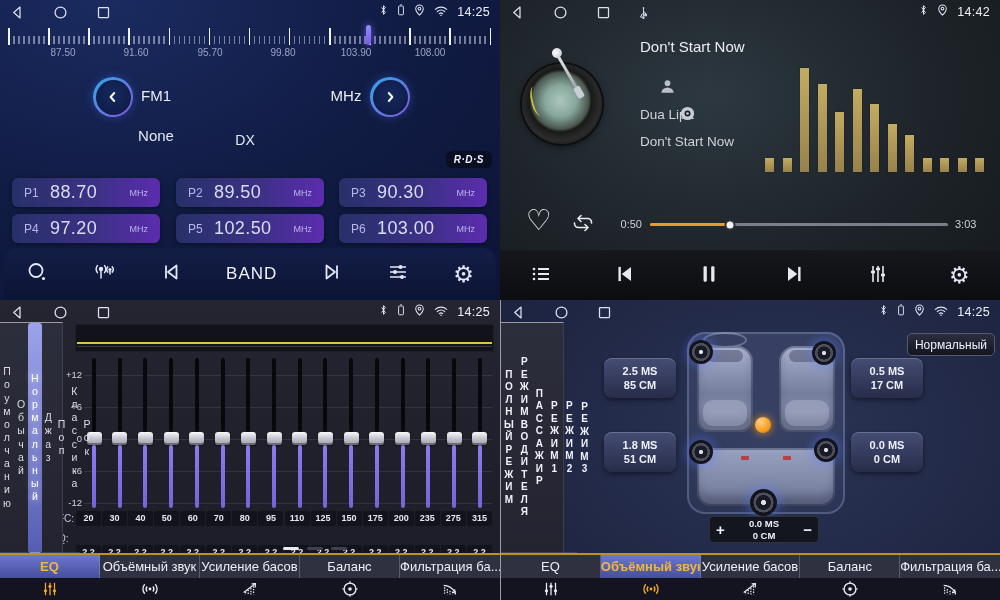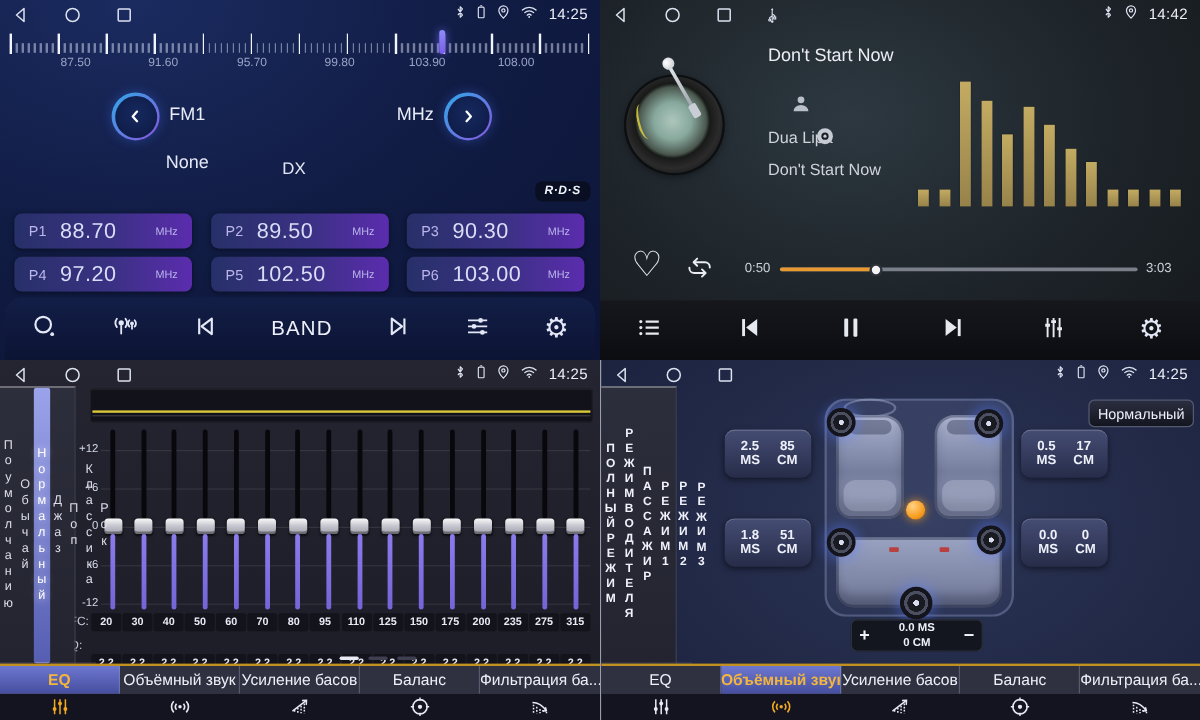--- a/index.html
+++ b/index.html
@@ -138,21 +138,21 @@
   .belt{position:absolute;top:8px;width:8px;height:4px;border-radius:1px;background:#b84040;}
   .spk{position:absolute;width:24px;height:24px;border-radius:50%;
     background:radial-gradient(circle,#d9ddee 0 12%,#191a22 13% 38%,#4b4f60 39% 52%,#14141c 53% 72%,#31353f 73% 100%);
     box-shadow:0 0 10px 3px rgba(85,120,255,.38);}
   .spk.big{width:27px;height:27px;}
   .ball{position:absolute;width:16px;height:16px;border-radius:50%;
     background:radial-gradient(circle at 35% 30%,#ffd185,#f89d1e 60%,#c67407);box-shadow:0 0 8px rgba(248,158,30,.85);}
   .delaybtn{position:absolute;width:72px;height:40px;border-radius:8px;border:0;cursor:pointer;
     background:linear-gradient(180deg,#454d74,#272c49);
     box-shadow:0 2px 5px rgba(0,0,0,.5),inset 0 1px 0 rgba(255,255,255,.2);
-    color:#eef0fa;font-size:11px;font-weight:700;display:flex;flex-direction:row;
+    color:#eef0fa;font-size:11px;font-weight:700;display:flex;flex-direction:column;
     align-items:center;justify-content:center;gap:2px;line-height:1.1;}
   .centerctl{position:absolute;left:208px;top:216px;width:110px;height:27px;border-radius:5px;background:#13151f;
     box-shadow:inset 0 0 0 1px rgba(255,255,255,.12);display:flex;align-items:center;justify-content:space-between;
     padding:0 7px;color:#eef0fa;}
   .pmbtn{font-size:15px;font-weight:700;color:#eef0fa;cursor:pointer;line-height:1;}
   .cc-val{text-align:center;font-size:9.5px;font-weight:700;line-height:1.2;}
 </style>
 </head>
 <body>
 

